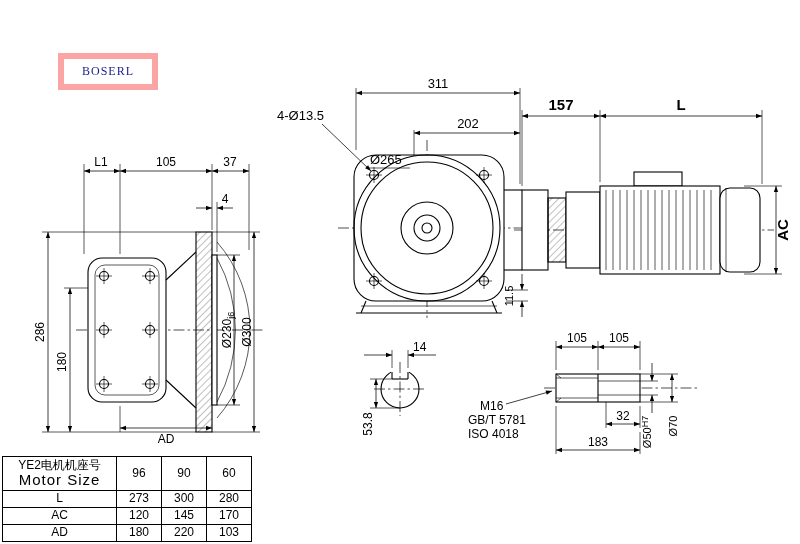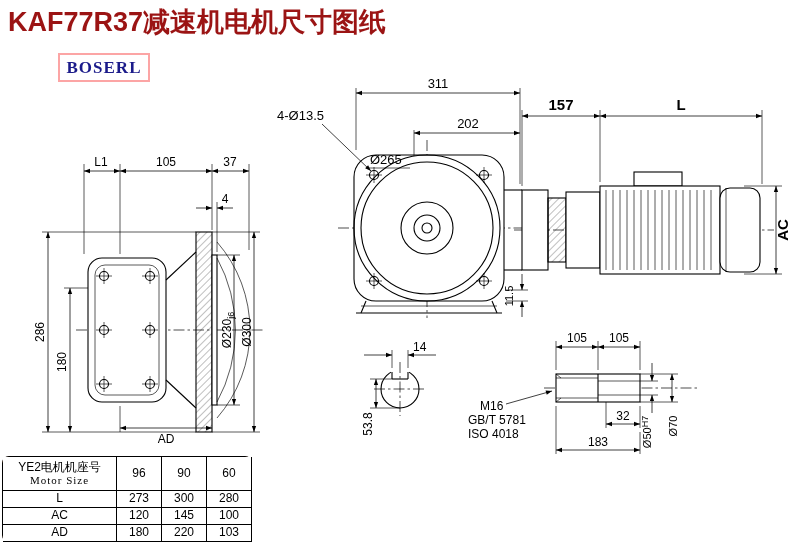--- a/index.html
+++ b/index.html
@@ -1,50 +1,49 @@
 <!DOCTYPE html>
 <html><head>
 <meta charset="utf-8">
 <style>
   html,body{margin:0;padding:0;background:#fff;}
   .stage{position:relative;width:800px;height:544px;background:#fff;overflow:hidden;
          font-family:"Liberation Sans",sans-serif;}
   .title{position:absolute;left:8px;top:4px;font-size:27px;font-weight:bold;color:#9b1414;white-space:nowrap;}
-  .logo{position:absolute;left:58px;top:53px;width:88px;height:25px;border:2px solid #fca5a5;
+  .logo{position:absolute;left:58px;top:53px;width:88px;height:25px;border:6px solid #fca5a5;
         display:flex;align-items:center;justify-content:center;
-        font-family:"Liberation Serif",serif;font-size:17px;font-weight:bold;color:#1b1b8a;letter-spacing:1px;}
+        font-family:"Liberation Serif",serif;font-size:12px;font-weight:normal;color:#1b1b8a;letter-spacing:1px;}
   svg.drawing{position:absolute;left:0;top:0;}
   svg .ln{fill:none;stroke:#000;stroke-width:1.1;}
   svg .fw{fill:#fff;stroke:#000;stroke-width:1.1;}
   svg .thin{fill:none;stroke:#000;stroke-width:0.65;}
   svg .cl{fill:none;stroke:#000;stroke-width:0.7;stroke-dasharray:11 3 2.5 3;}
   svg .dim{fill:none;stroke:#000;stroke-width:0.75;marker-start:url(#arr);marker-end:url(#arr);}
   svg .de{fill:none;stroke:#000;stroke-width:0.75;marker-end:url(#arr);}
   svg .ds{fill:none;stroke:#000;stroke-width:0.75;marker-start:url(#arr);}
   svg .ext{fill:none;stroke:#000;stroke-width:0.65;}
   svg text{fill:#000;font-family:"Liberation Sans",sans-serif;font-size:13px;}
   svg text.b{font-weight:bold;font-size:15px;}
   svg text.t{font-size:12px;}
   svg text.s{font-size:11px;}
   svg .xs{font-size:9px;}
   .table{position:absolute;left:2px;top:456px;display:grid;
          grid-template-columns:114px 45px 45px 45px;grid-template-rows:34px 17px 17px 17px;
-         border-left:1px solid #000;border-top:1px solid #000;font-size:12px;background:#f97316;border-radius:7px;}
+         border-left:1px solid #000;border-top:1px solid #000;font-size:12px;background:#f97316;}
   .cell{border-right:1px solid #000;border-bottom:1px solid #000;display:flex;
         align-items:center;justify-content:center;background:#fff;line-height:1.1;}
   .cell.hdr{flex-direction:column;padding:1px 0;}
   .hdr-cn{font-size:12px;}
-  .hdr-en{font-family:Liberation Serif, serif;font-size:11px;letter-spacing:1px;}
+  .hdr-en{font-family:Liberation Sans, sans-serif;font-size:15px;letter-spacing:1px;}
 </style>
 </head>
 <body>
 
 <div class="stage">
 
-  <div class="title">KAF77R37减速机电机尺寸图纸</div>
   <div class="logo">BOSERL</div>
 
   <svg class="drawing" width="800" height="544" viewBox="0 0 800 544">
     <defs>
       <marker id="arr" viewBox="0 0 10 10" refX="9.5" refY="5" markerWidth="9" markerHeight="9" orient="auto-start-reverse">
           <path d="M0.5,1.8 L9.5,5 L0.5,8.2 z" fill="#000"></path>
         </marker>
       <pattern id="hatch" width="5" height="5" patternUnits="userSpaceOnUse" patternTransform="rotate(45)">
         <line x1="0" y1="0" x2="0" y2="5" stroke="#000" stroke-width="0.5"></line>
       </pattern>
@@ -292,21 +291,21 @@
     <div class="cell">60</div>
 
     <div class="cell">L</div>
     <div class="cell">273</div>
     <div class="cell">300</div>
     <div class="cell">280</div>
 
     <div class="cell">AC</div>
     <div class="cell">120</div>
     <div class="cell">145</div>
-    <div class="cell">100</div>
+    <div class="cell">170</div>
 
     <div class="cell">AD</div>
     <div class="cell">180</div>
     <div class="cell">220</div>
     <div class="cell">103</div>
   </div>
 
 </div>
 
 </body></html>

